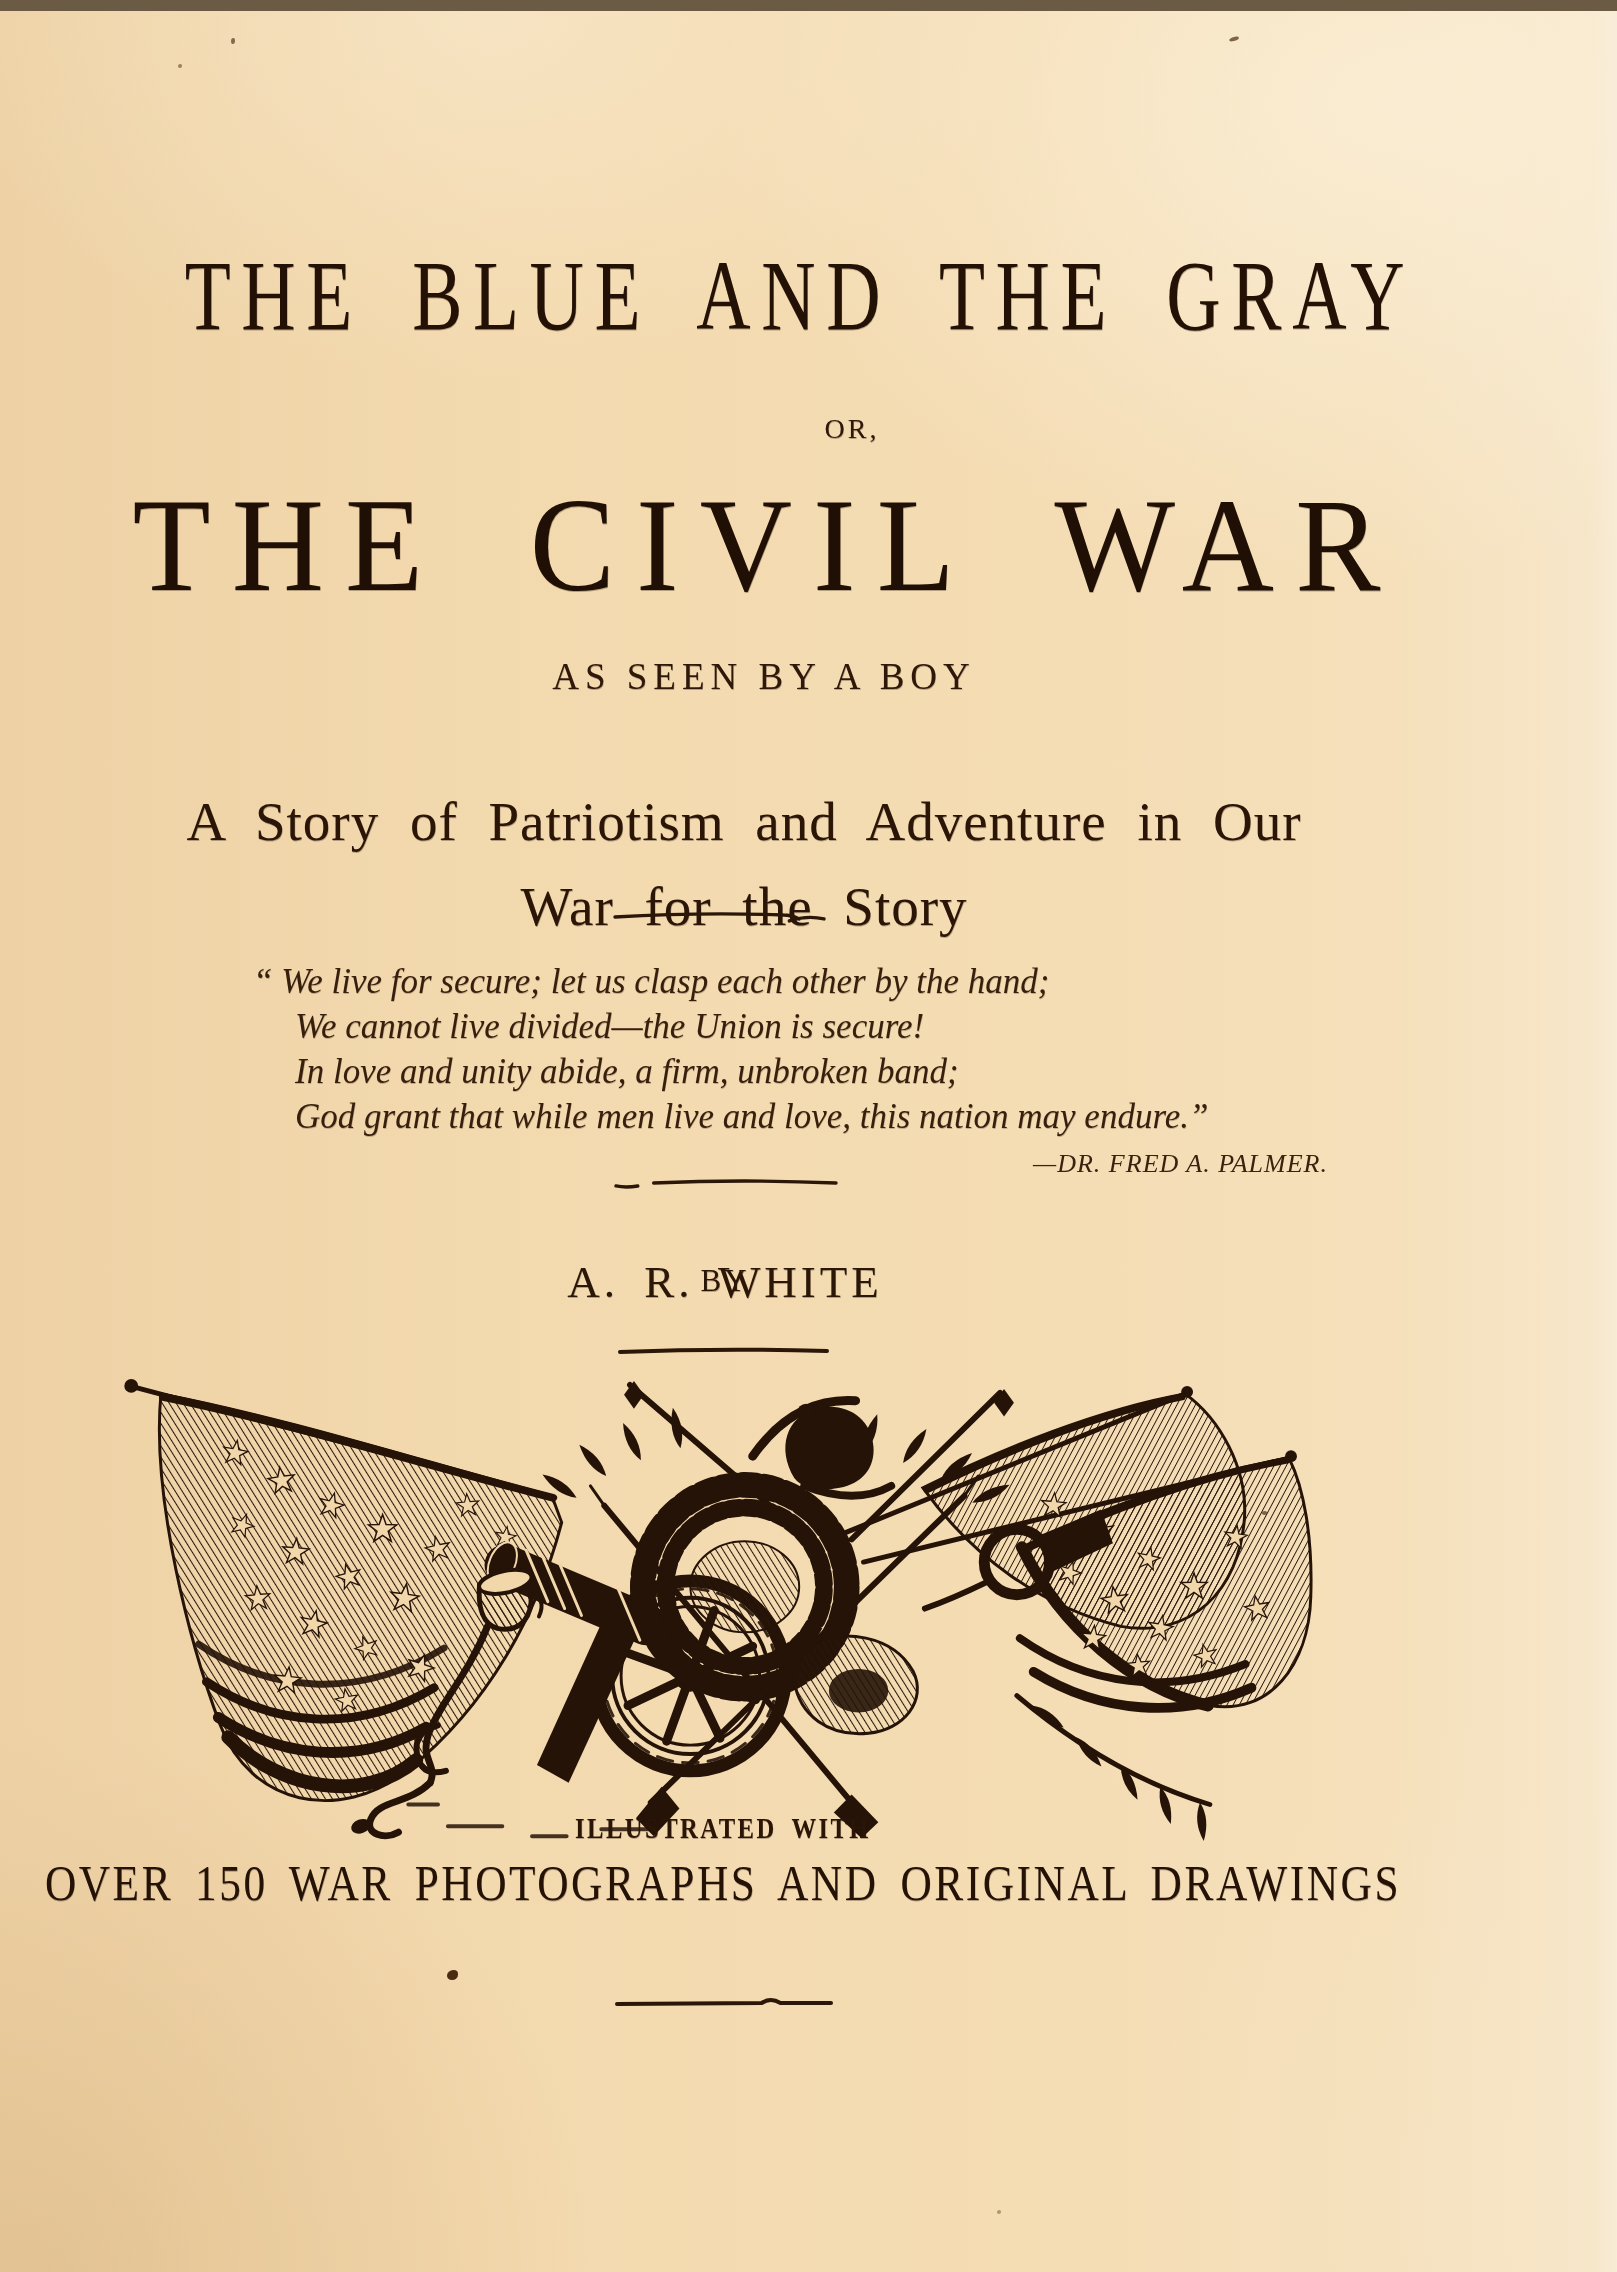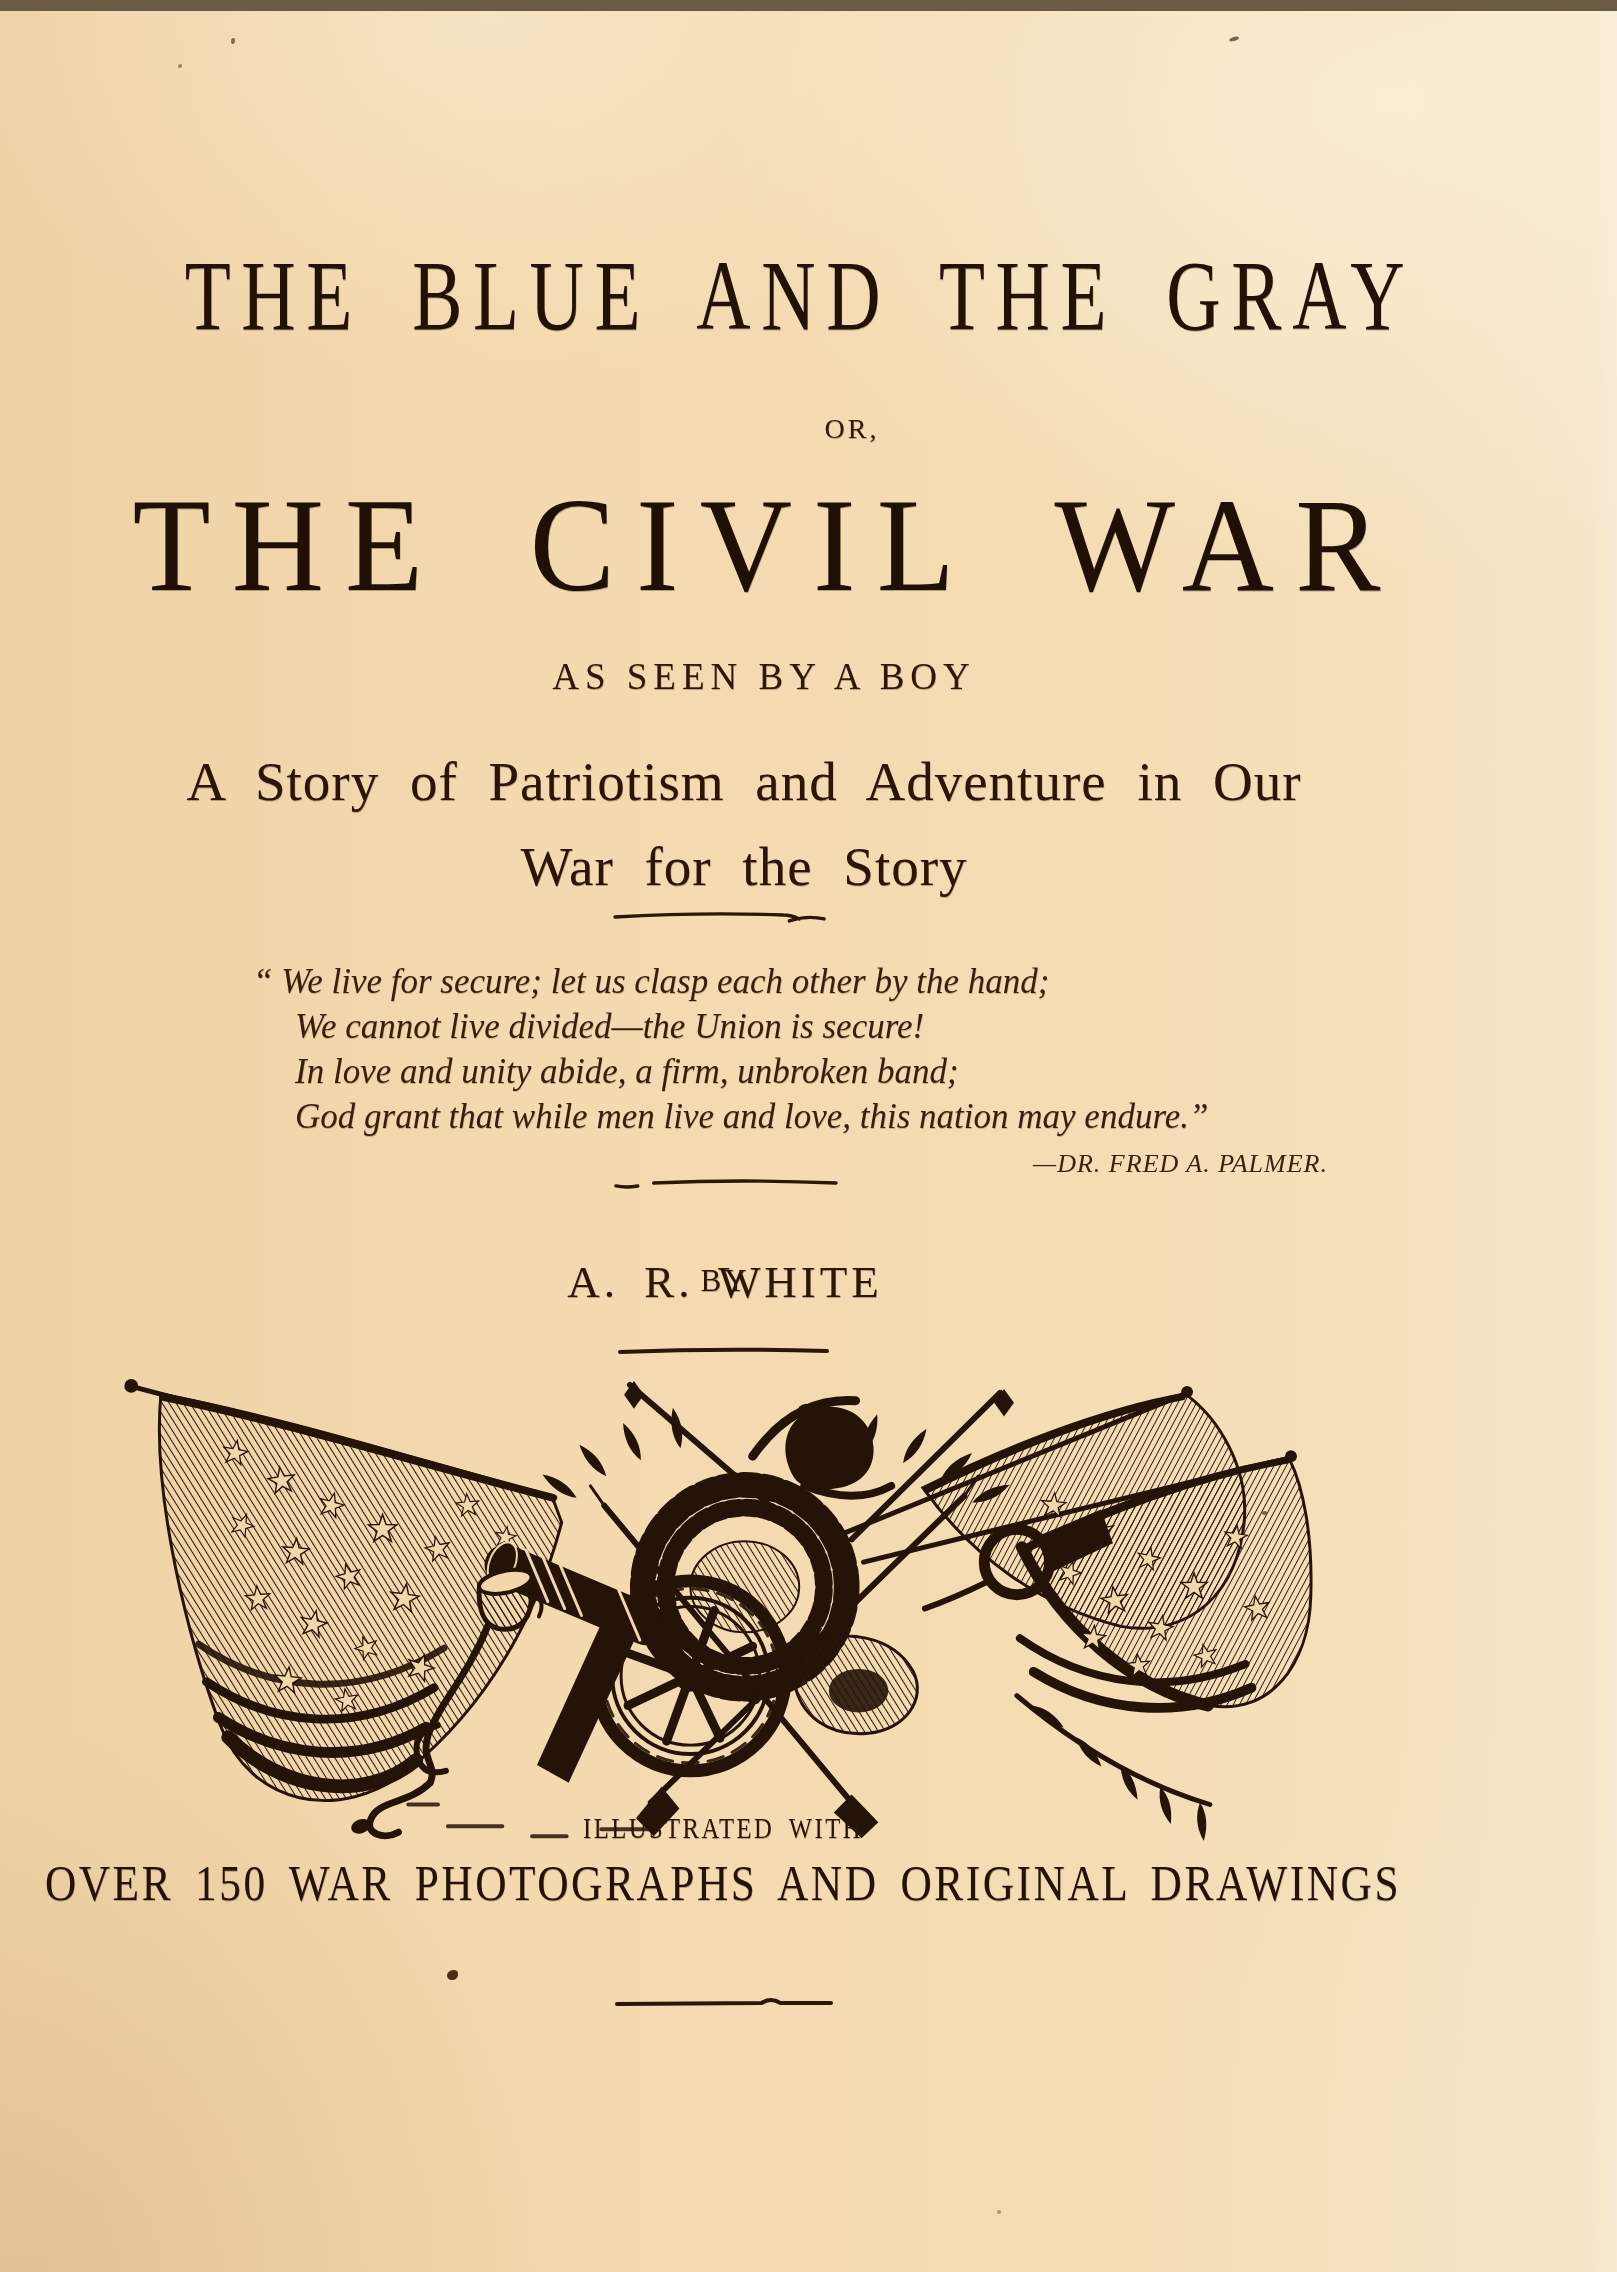--- a/index.html
+++ b/index.html
@@ -24,28 +24,28 @@
   }
   .c{position:absolute;left:50%;transform:translateX(-50%);white-space:nowrap;text-align:center;}
   .sq{display:inline-block;transform-origin:50% 50%;}
   .inkline{letter-spacing:0;text-shadow:0.5px 0.8px 0 rgba(40,21,8,.30);}
   .t1{top:228px;margin-left:-9px;font-size:99px;color:#241106;}
   .t1 .sq{transform:scaleX(.76);letter-spacing:14px;word-spacing:26px;}
   .or{top:402px;margin-left:43px;font-size:28px;letter-spacing:3px;color:#2e1809;}
   .t2{top:457px;margin-left:-42px;font-size:133px;color:#200f05;}
   .t2 .sq{transform:scaleX(.96);letter-spacing:22px;word-spacing:34px;}
   .asseen{top:644px;margin-left:-45px;font-size:37px;letter-spacing:6px;color:#2e1809;}
-  .story{top:728px;margin-left:-65px;font-size:55px;line-height:85px;letter-spacing:1px;word-spacing:16px;color:#2a1507;}
+  .story{top:768px;margin-left:-65px;font-size:55px;line-height:85px;letter-spacing:1px;word-spacing:16px;color:#2a1507;}
   .quote{position:absolute;left:253px;top:948px;width:1075px;font-style:italic;font-size:35px;line-height:45px;color:#371f0d;}
   .quote .ql{white-space:nowrap;text-shadow:0.4px 0.6px 0 rgba(50,28,12,.25);}
   .quote .indent{margin-left:42px;}
   .quote .attr{text-align:right;font-size:26px;letter-spacing:1px;margin-top:2px;color:#3a2210;}
   .by{top:1252px;margin-left:-84px;font-size:31px;letter-spacing:3px;}
   .author{top:1245px;margin-left:-84px;font-size:45px;letter-spacing:4px;word-spacing:10px;}
-  .illus1{top:1800px;margin-left:-86px;font-size:30px;font-weight:normal;color:#2a1507;}
+  .illus1{top:1800px;margin-left:-86px;font-size:30px;font-weight:bold;color:#2a1507;}
   .illus1 .sq{transform:scaleX(.82);letter-spacing:3px;word-spacing:8px;}
   .illus2{top:1843px;margin-left:-86px;font-size:51px;color:#241206;}
   .illus2 .sq{transform:scaleX(.85);letter-spacing:3px;word-spacing:10px;}
   .rule{position:absolute;}
   .speck{position:absolute;background:#4a2c12;border-radius:60% 40% 55% 45%;}
   #vignette{position:absolute;left:111px;top:1368px;width:1224px;height:473px;}
 </style>
 </head>
 <body>
 

